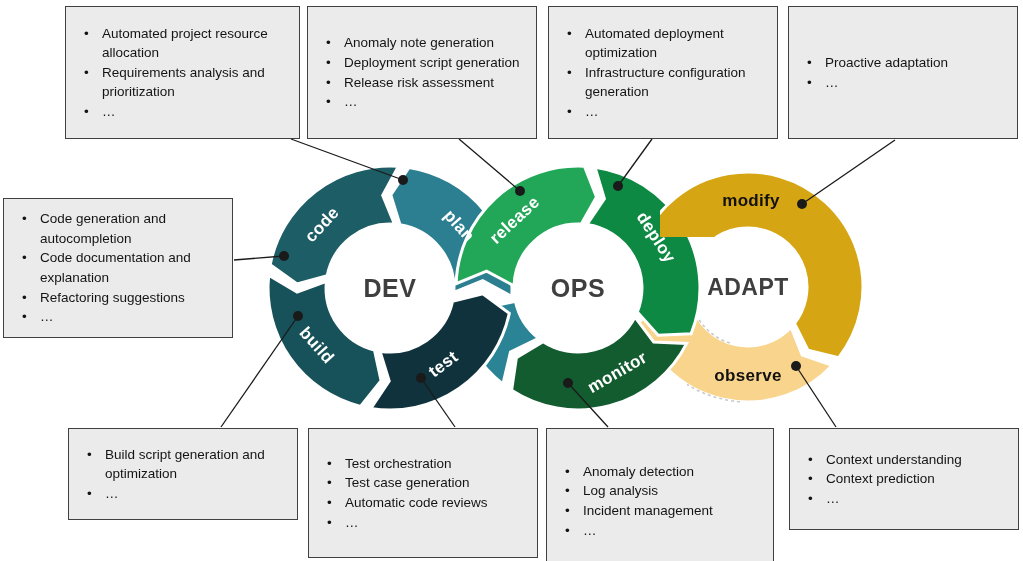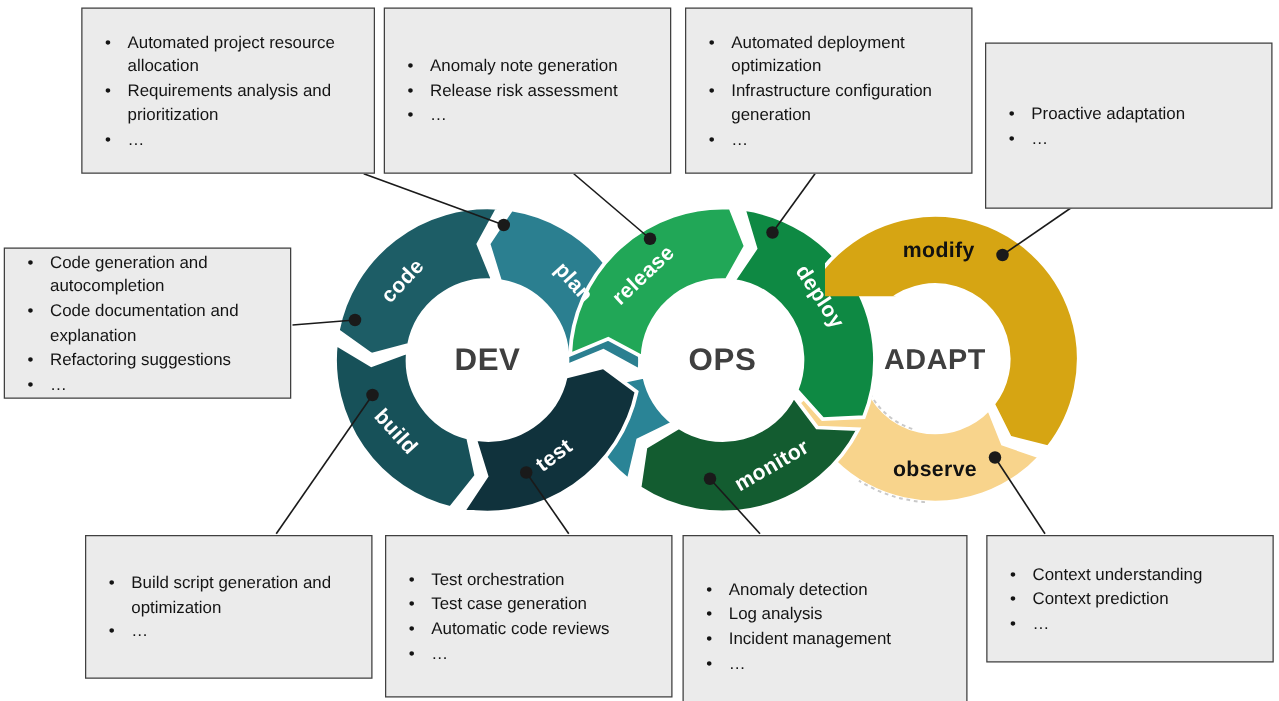--- a/index.html
+++ b/index.html
@@ -9,23 +9,23 @@
   .callout{position:absolute;box-sizing:border-box;background:#ebebeb;border:1px solid #404040;
            display:flex;flex-direction:column;justify-content:center;
            padding:6px 16px 6px 12px;}
   .callout ul{list-style:none;margin:0;padding:0;}
   .callout li{position:relative;padding-left:24px;font-size:13.5px;line-height:1.45;color:#141414;}
   .callout li::before{content:"\2022";position:absolute;left:6px;top:0;}
   
   #box-plan   {left:65px; top:6px;  width:235px;height:133px;}
   #box-release{left:307px;top:6px;  width:230px;height:133px;}
   #box-deploy {left:548px;top:6px;  width:230px;height:133px;}
-  #box-modify {left:788px;top:6px;  width:230px;height:133px;margin-top:28px;}
-  #box-code   {left:3px;  top:198px;width:230px;height:121px;}
-  #box-build  {left:68px; top:428px;width:230px;height:115px;}
+  #box-modify {left:788px;top:6px;  width:230px;height:133px;}
+  #box-code   {left:3px;  top:198px;width:230px;height:140px;}
+  #box-build  {left:68px; top:428px;width:230px;height:92px;}
   #box-test   {left:308px;top:428px;width:230px;height:130px;}
   #box-monitor{left:546px;top:428px;width:228px;height:146px;}
   #box-observe{left:789px;top:428px;width:230px;height:102px;}
 </style>
 </head>
 <body>
 
 <div class="canvas">
   <svg id="wheel-svg" width="1023" height="561" viewBox="0 0 1023 561">
       <defs>
@@ -80,20 +80,21 @@
   <div class="callout" id="box-plan">
       <ul>
         <li>Automated project resource allocation</li>
         <li>Requirements analysis and prioritization</li>
         <li>…</li>
       </ul>
     </div>
   <div class="callout" id="box-release">
       <ul>
         <li>Anomaly note generation</li>
+        <li>Deployment script generation</li>
         <li>Release risk assessment</li>
         <li>…</li>
       </ul>
     </div>
   <div class="callout" id="box-deploy">
       <ul>
         <li>Automated deployment optimization</li>
         <li>Infrastructure configuration generation</li>
         <li>…</li>
       </ul>

